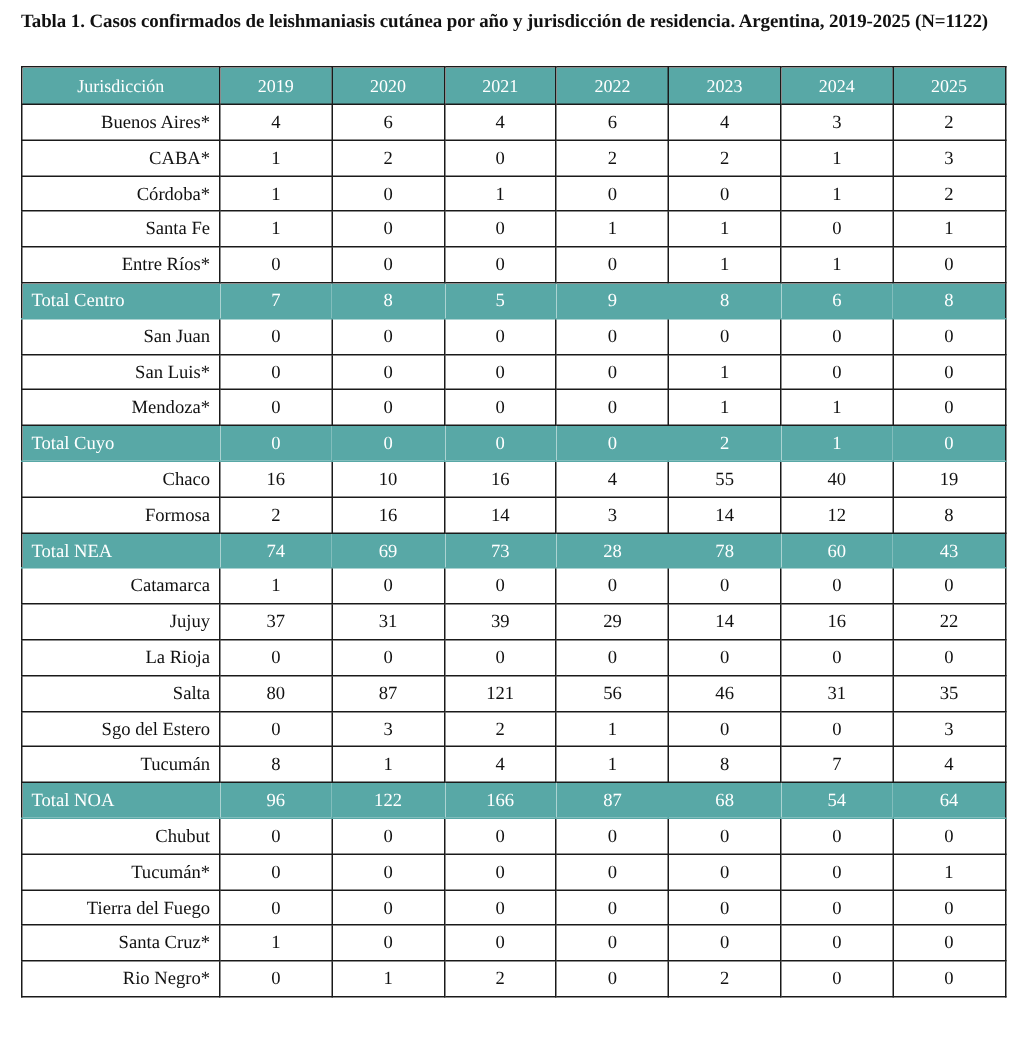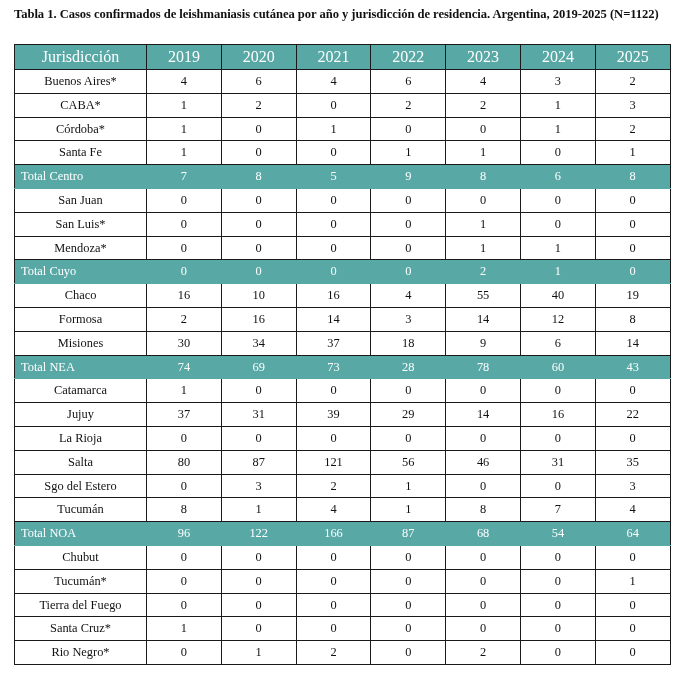--- a/index.html
+++ b/index.html
@@ -56,29 +56,29 @@
     line-height: 22.8px;
     white-space: nowrap;
     overflow: hidden;
     box-sizing: border-box;
   }
   table.leish thead th {
     background: #58a8a6;
     color: #ffffff;
     font-weight: normal;
     text-align: center;
-    font-size: 16px;
+    font-size: 12px;
     height: 24px;
     line-height: 24px;
   }
   table.leish thead th.h-juris {
     text-align: center;
   }
   table.leish tbody td.juris {
-    text-align: center;
+    text-align: right;
     background: #ffffff;
     color: #111111;
   }
   table.leish tbody td.num {
     text-align: center;
     background: #ffffff;
     color: #111111;
   }
   table.leish tbody tr.total td {
     background: #58a8a6;
@@ -167,20 +167,30 @@
           <tr>
             <td class="juris first-cell">Santa Fe</td>
             <td class="num">1</td>
             <td class="num">0</td>
             <td class="num">0</td>
             <td class="num">1</td>
             <td class="num">1</td>
             <td class="num">0</td>
             <td class="num last-cell">1</td>
           </tr>
+          <tr>
+            <td class="juris first-cell">Entre Ríos*</td>
+            <td class="num">0</td>
+            <td class="num">0</td>
+            <td class="num">0</td>
+            <td class="num">0</td>
+            <td class="num">1</td>
+            <td class="num">1</td>
+            <td class="num last-cell">0</td>
+          </tr>
           <tr class="total">
             <td class="juris first-cell">Total Centro</td>
             <td class="num">7</td>
             <td class="num">8</td>
             <td class="num">5</td>
             <td class="num">9</td>
             <td class="num">8</td>
             <td class="num">6</td>
             <td class="num last-cell">8</td>
           </tr>
@@ -237,30 +247,20 @@
           <tr>
             <td class="juris first-cell">Formosa</td>
             <td class="num">2</td>
             <td class="num">16</td>
             <td class="num">14</td>
             <td class="num">3</td>
             <td class="num">14</td>
             <td class="num">12</td>
             <td class="num last-cell">8</td>
           </tr>
-          <tr>
-            <td class="juris first-cell">Misiones</td>
-            <td class="num">30</td>
-            <td class="num">34</td>
-            <td class="num">37</td>
-            <td class="num">18</td>
-            <td class="num">9</td>
-            <td class="num">6</td>
-            <td class="num last-cell">14</td>
-          </tr>
           <tr class="total">
             <td class="juris first-cell">Total NEA</td>
             <td class="num">74</td>
             <td class="num">69</td>
             <td class="num">73</td>
             <td class="num">28</td>
             <td class="num">78</td>
             <td class="num">60</td>
             <td class="num last-cell">43</td>
           </tr>

